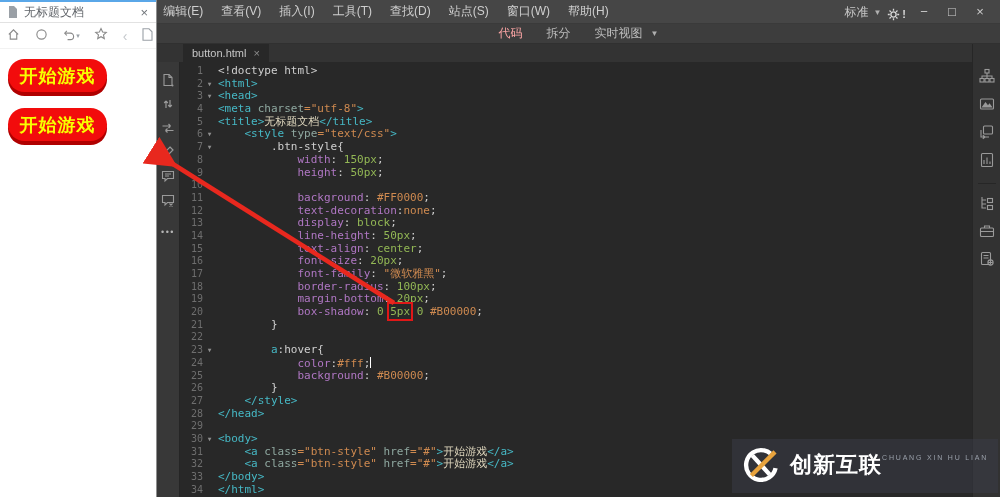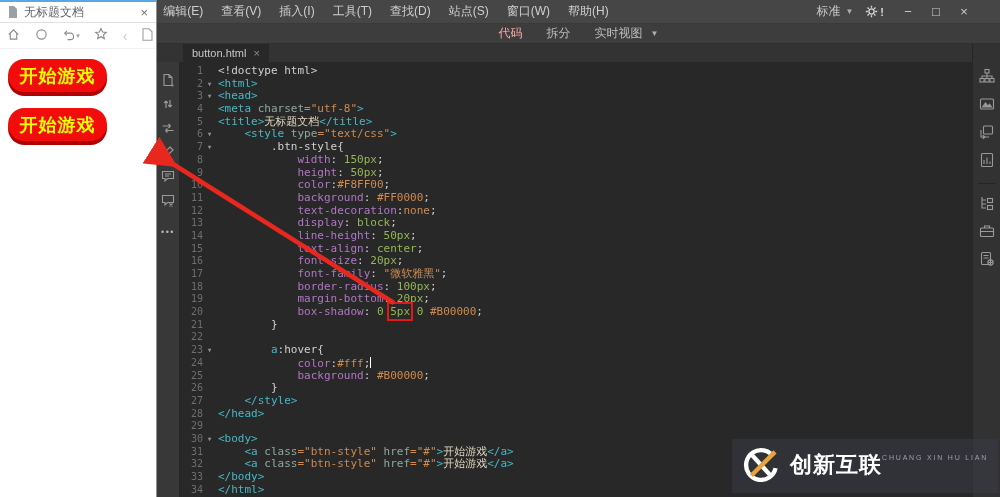--- a/index.html
+++ b/index.html
@@ -5,21 +5,21 @@
   html,body{margin:0;padding:0;background:#555;}
   #app{position:relative;width:1000px;height:497px;background:#282828;overflow:hidden;
        font-family:"Liberation Sans",sans-serif;-webkit-font-smoothing:antialiased;}
 
   
   .menubar{position:absolute;left:0;top:0;right:0;height:24px;background:#464646;
            display:flex;align-items:center;border-bottom:1px solid #3a3a3a;box-sizing:border-box;}
   .dw-logo{color:#6abf4b;font-weight:bold;font-size:14px;margin:0 16px 0 69px;letter-spacing:0;}
   .menu-items{display:flex;gap:18px;font-size:12px;color:#cfcfcf;}
   .menu-items span{cursor:default;}
-  .menubar-right{margin-left:auto;display:flex;align-items:center;gap:12px;padding-right:24px;}
+  .menubar-right{margin-left:auto;display:flex;align-items:flex-end;gap:6px;padding-right:8px;}
   .workspace{color:#c8c8c8;font-size:12px;display:flex;align-items:center;gap:5px;}
   .caret{font-size:8px;color:#b0b0b0;}
   .gear-wrap{display:flex;align-items:center;gap:2px;color:#d8d8d8;font-size:11px;font-weight:bold;}
   .win-controls{display:flex;align-items:center;gap:4px;}
   .win-btn{width:24px;height:18px;text-align:center;line-height:18px;color:#cccccc;font-size:13px;}
 
   
   .doctoolbar{position:absolute;top:24px;left:157px;right:0;height:20px;background:#3d3d3d;
               display:flex;justify-content:center;align-items:center;gap:24px;font-size:12px;color:#bdbdbd;
               border-bottom:1px solid #303030;box-sizing:border-box;}
@@ -205,21 +205,21 @@
     <div id="code-lines">
         <div class="code-line"><span class="ln">1</span><span class="fold"></span><span class="seg-wrap"><span class="c-pln">&lt;!doctype html&gt;</span></span></div>
         <div class="code-line"><span class="ln">2</span><span class="fold">▼</span><span class="seg-wrap"><span class="c-tag">&lt;html&gt;</span></span></div>
         <div class="code-line"><span class="ln">3</span><span class="fold">▼</span><span class="seg-wrap"><span class="c-tag">&lt;head&gt;</span></span></div>
         <div class="code-line"><span class="ln">4</span><span class="fold"></span><span class="seg-wrap"><span class="c-tag">&lt;meta</span><span class="c-attr"> charset</span><span class="c-str">="utf-8"</span><span class="c-tag">&gt;</span></span></div>
         <div class="code-line"><span class="ln">5</span><span class="fold"></span><span class="seg-wrap"><span class="c-tag">&lt;title&gt;</span><span class="c-txt">无标题文档</span><span class="c-tag">&lt;/title&gt;</span></span></div>
         <div class="code-line"><span class="ln">6</span><span class="fold">▼</span><span class="seg-wrap"><span class="c-pln">    </span><span class="c-tag">&lt;style</span><span class="c-attr"> type</span><span class="c-str">="text/css"</span><span class="c-tag">&gt;</span></span></div>
         <div class="code-line"><span class="ln">7</span><span class="fold">▼</span><span class="seg-wrap"><span class="c-pln">        .btn-style{</span></span></div>
         <div class="code-line"><span class="ln">8</span><span class="fold"></span><span class="seg-wrap"><span class="c-pln">            </span><span class="c-prop">width</span><span class="c-pln">: </span><span class="c-num">150px</span><span class="c-pln">;</span></span></div>
         <div class="code-line"><span class="ln">9</span><span class="fold"></span><span class="seg-wrap"><span class="c-pln">            </span><span class="c-prop">height</span><span class="c-pln">: </span><span class="c-num">50px</span><span class="c-pln">;</span></span></div>
-        <div class="code-line"><span class="ln">10</span><span class="fold"></span><span class="seg-wrap"><span class="c-pln">            </span><span class="c-prop">color</span><span class="c-pln">:</span><span class="c-str">#F8FF00</span><span class="c-pln">;</span></span></div>
+        <div class="code-line"><span class="ln">10</span><span class="fold"></span></div>
         <div class="code-line"><span class="ln">11</span><span class="fold"></span><span class="seg-wrap"><span class="c-pln">            </span><span class="c-prop">background</span><span class="c-pln">: </span><span class="c-str">#FF0000</span><span class="c-pln">;</span></span></div>
         <div class="code-line"><span class="ln">12</span><span class="fold"></span><span class="seg-wrap"><span class="c-pln">            </span><span class="c-prop">text-decoration</span><span class="c-pln">:</span><span class="c-str">none</span><span class="c-pln">;</span></span></div>
         <div class="code-line"><span class="ln">13</span><span class="fold"></span><span class="seg-wrap"><span class="c-pln">            </span><span class="c-prop">display</span><span class="c-pln">: </span><span class="c-num">block</span><span class="c-pln">;</span></span></div>
         <div class="code-line"><span class="ln">14</span><span class="fold"></span><span class="seg-wrap"><span class="c-pln">            </span><span class="c-prop">line-height</span><span class="c-pln">: </span><span class="c-num">50px</span><span class="c-pln">;</span></span></div>
         <div class="code-line"><span class="ln">15</span><span class="fold"></span><span class="seg-wrap"><span class="c-pln">            </span><span class="c-prop">text-align</span><span class="c-pln">: </span><span class="c-num">center</span><span class="c-pln">;</span></span></div>
         <div class="code-line"><span class="ln">16</span><span class="fold"></span><span class="seg-wrap"><span class="c-pln">            </span><span class="c-prop">font-size</span><span class="c-pln">: </span><span class="c-num">20px</span><span class="c-pln">;</span></span></div>
         <div class="code-line"><span class="ln">17</span><span class="fold"></span><span class="seg-wrap"><span class="c-pln">            </span><span class="c-prop">font-family</span><span class="c-pln">: </span><span class="c-str">"微软雅黑"</span><span class="c-pln">;</span></span></div>
         <div class="code-line"><span class="ln">18</span><span class="fold"></span><span class="seg-wrap"><span class="c-pln">            </span><span class="c-prop">border-radius</span><span class="c-pln">: </span><span class="c-num">100px</span><span class="c-pln">;</span></span></div>
         <div class="code-line"><span class="ln">19</span><span class="fold"></span><span class="seg-wrap"><span class="c-pln">            </span><span class="c-prop">margin-bottom</span><span class="c-pln">: </span><span class="c-num">20px</span><span class="c-pln">;</span></span></div>
         <div class="code-line"><span class="ln">20</span><span class="fold"></span><span class="seg-wrap"><span class="c-pln">            </span><span class="c-prop">box-shadow</span><span class="c-pln">: </span><span class="c-num">0 </span><span class="c-box">5px</span><span class="c-num"> 0 </span><span class="c-str">#B00000</span><span class="c-pln">;</span></span></div>

